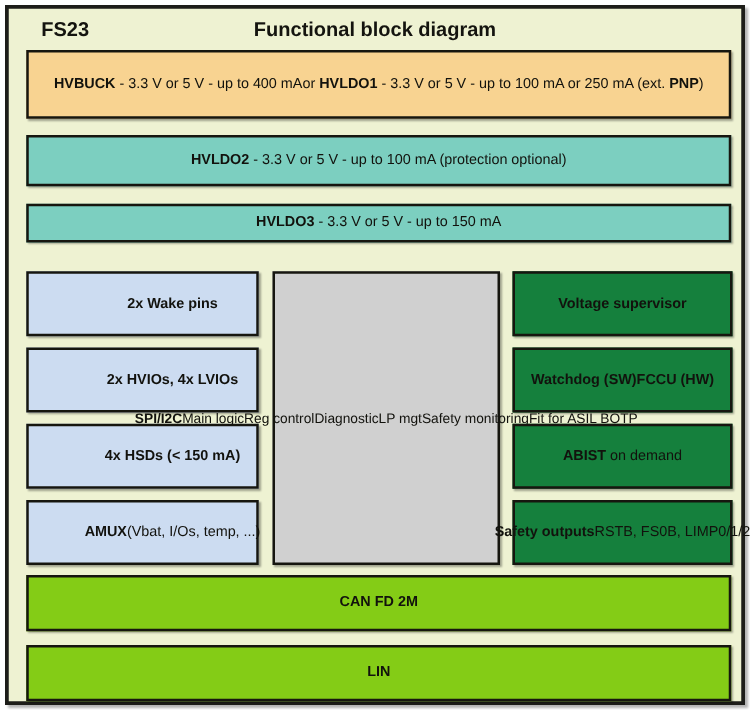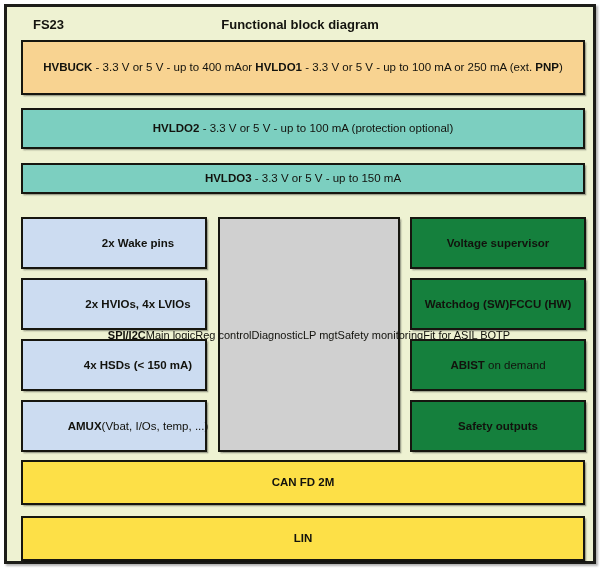--- a/index.html
+++ b/index.html
@@ -34,21 +34,21 @@
   .header {
     position: absolute;
     left: 0;
     top: 6px;
     width: 100%;
     height: 24px;
   }
   .header-part {
     position: absolute;
     top: 0;
-    font-size: 13px;
+    font-size: 16px;
     font-weight: bold;
     color: #14140f;
     line-height: 24px;
     white-space: nowrap;
   }
   .header-id { left: 26px; }
   .header-title {
     left: 0;
     width: 100%;
     text-align: center;
@@ -71,21 +71,21 @@
   .block .ln { display: block; white-space: nowrap; }
   .b { font-weight: bold; }
   .spacer { height: 11px; }
 
   
   .c-buck  { background: #f8d391; }
   .c-ldo   { background: #7ccfc0; }
   .c-io    { background: #ccdcf1; padding-left: 48px; }
   .c-logic { background: #d0d0d0; }
   .c-safe  { background: #15803d; }
-  .c-bus   { background: #fde047; }
+  .c-bus   { background: #84cc16; }
 
   
   .row-buck  { left: 14px; top: 33px;  width: 564px; height: 55px; }
   .row-ldo2  { left: 14px; top: 101px; width: 564px; height: 41px; }
   .row-ldo3  { left: 14px; top: 156px; width: 564px; height: 31px; }
   .row-can   { left: 14px; top: 453px; width: 564px; height: 45px; }
   .row-lin   { left: 14px; top: 509px; width: 564px; height: 45px; }
 
   
   .col-l { left: 14px; width: 186px; }
@@ -161,20 +161,21 @@
     </div>
     <div class="block c-safe col-r r-3">
       <span class="ln"><span class="b">ABIST</span><span> on demand</span></span>
     </div>
     <div class="block c-safe col-r r-2">
       <span class="ln b">Watchdog (SW)</span>
       <span class="ln b">FCCU (HW)</span>
     </div>
     <div class="block c-safe col-r r-4">
       <span class="ln b">Safety outputs</span>
+      <span class="ln">RSTB, FS0B, LIMP0/1/2</span>
     </div>
 
     <div class="block c-bus row-can">
       <span class="ln b">CAN FD 2M</span>
     </div>
     <div class="block c-bus row-lin">
       <span class="ln b">LIN</span>
     </div>
 
   </div>

